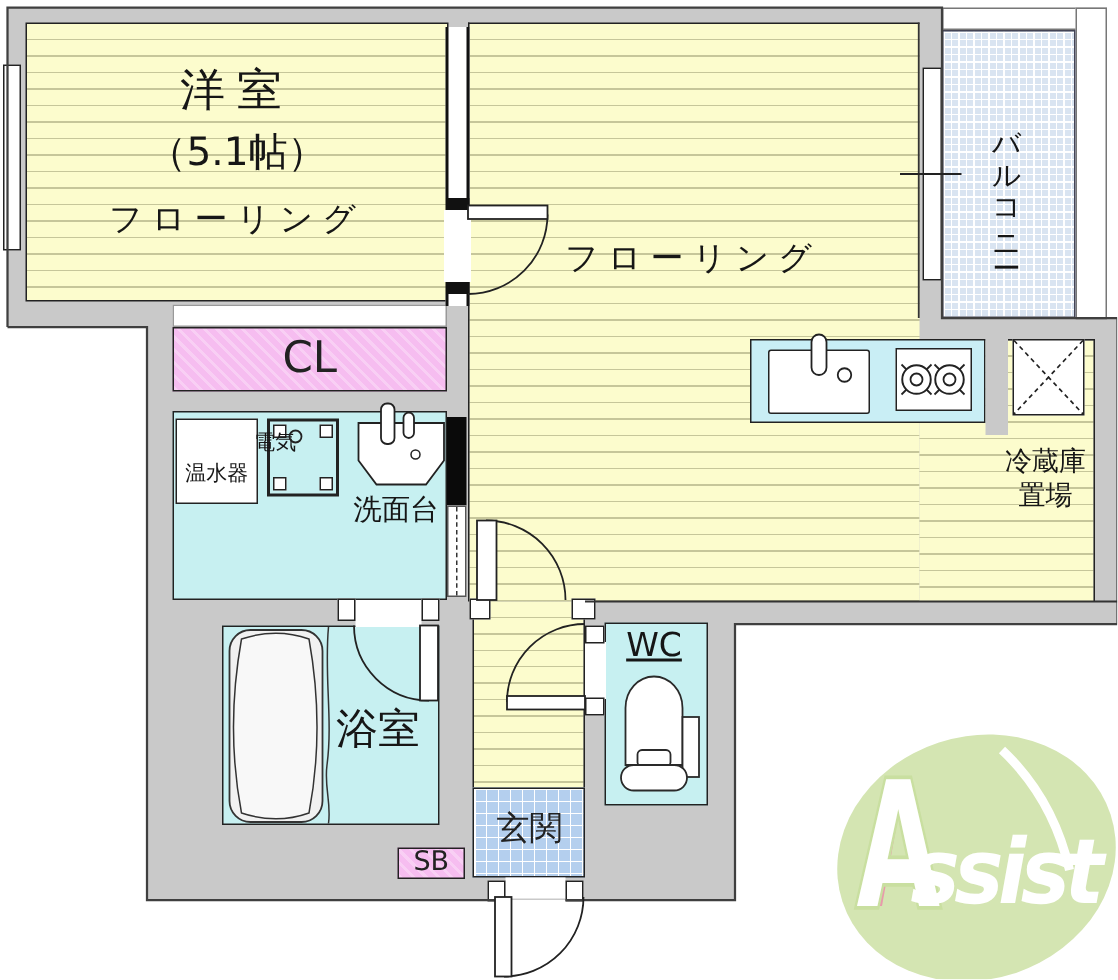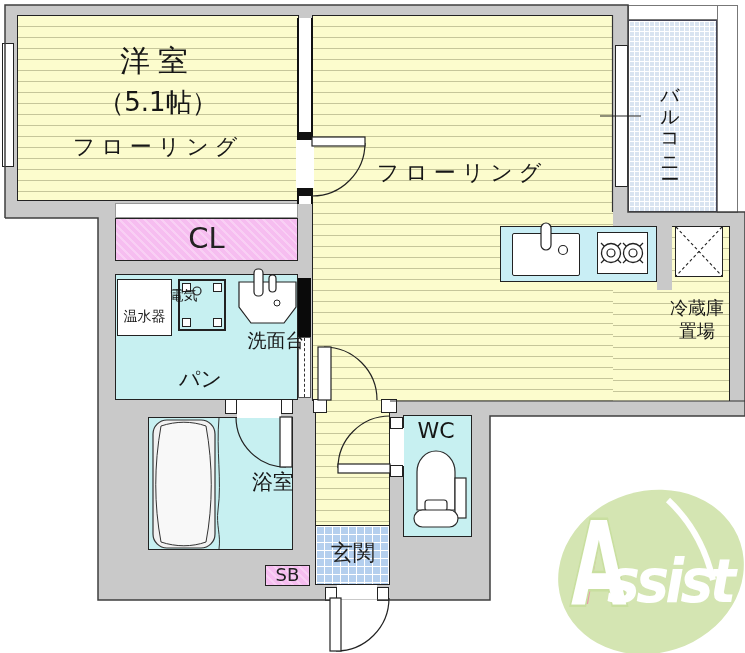--- a/index.html
+++ b/index.html
@@ -94,28 +94,27 @@
 
   <div class="lbl" style="left:342px;top:160px;width:240px;font-size:22px;letter-spacing:6px;">フローリング</div>
 
   <div class="lbl" style="left:653px;top:52px;width:28px;height:140px;font-size:19px;letter-spacing:2px;writing-mode:vertical-rl;">バルコニー</div>
 
   <div class="lbl" style="left:115px;top:222px;width:183px;font-size:29px;color:#222;">CL</div>
 
   <div class="lbl" style="left:118px;top:287px;width:53px;font-size:14px;margin-left:39px;">電気</div>
   <div class="lbl" style="left:118px;top:308px;width:53px;font-size:14px;">温水器</div>
 
-  <div class="lbl" style="left:158px;top:367px;width:85px;font-size:21px;">パン</div>
-  <div class="lbl" style="left:236px;top:330px;width:80px;font-size:19px;">洗面台</div>
+  <div class="lbl" style="left:224px;top:330px;width:80px;font-size:19px;">洗面台</div>
 
   <div class="lbl" style="left:661px;top:298px;width:72px;font-size:18px;">冷蔵庫</div>
   <div class="lbl" style="left:661px;top:321px;width:72px;font-size:18px;">置場</div>
 
-  <div class="lbl" style="left:237px;top:470px;width:72px;font-size:21px;">浴室</div>
-  <div class="lbl" style="left:406px;top:418px;width:60px;font-size:22px;">WC</div>
+  <div class="lbl" style="left:216px;top:470px;width:72px;font-size:28px;">浴室</div>
+  <div class="lbl" style="left:406px;top:418px;width:60px;font-size:22px;text-decoration:underline;">WC</div>
   <div class="lbl" style="left:317px;top:540px;width:72px;font-size:22px;color:#222;">玄関</div>
   <div class="lbl" style="left:265px;top:565px;width:45px;font-size:18px;color:#222;">SB</div>
 
   <svg width="745" height="653" viewBox="0 0 745 653">
 
     <path d="M 5 218 L 5 5 L 628 5 L 628 212 L 745 212 L 745 416 L 490 416 L 490 600 L 377 600" fill="none" stroke="#3f3f3f" stroke-width="1.5"></path>
     <path d="M 337 600 L 98 600 L 98 218 L 5 218" fill="none" stroke="#3f3f3f" stroke-width="1.5"></path>
     <line x1="390" y1="401" x2="745" y2="401" stroke="#333" stroke-width="1.2"></line>
     <line x1="612.5" y1="15" x2="612.5" y2="212" stroke="#333" stroke-width="1.2"></line>
     <line x1="600" y1="116" x2="641" y2="116" stroke="#222" stroke-width="1.2"></line>

